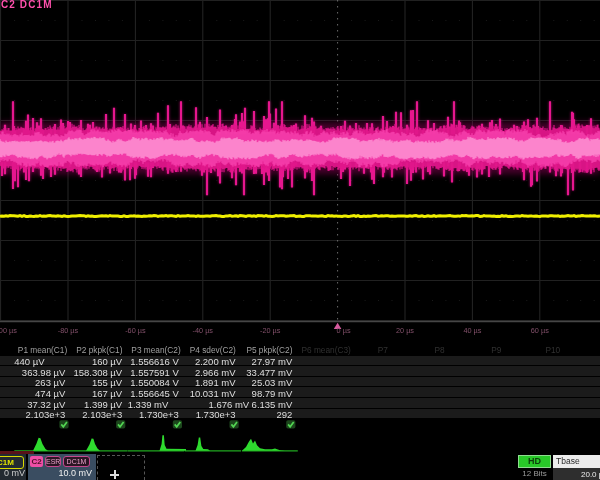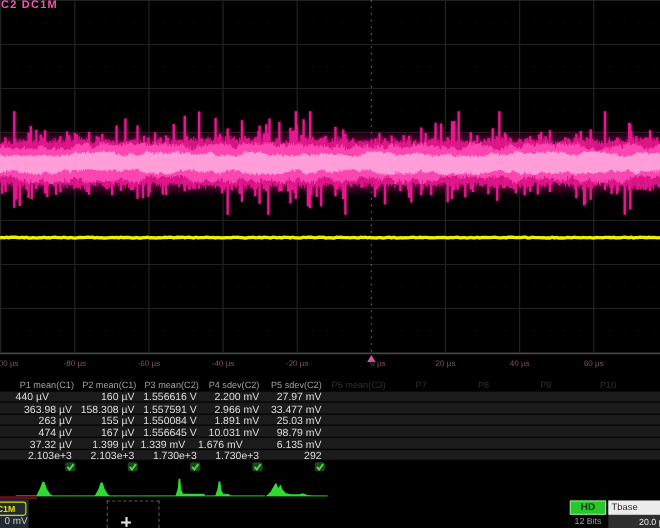--- a/index.html
+++ b/index.html
@@ -83,24 +83,24 @@
       <rect x="286.2" y="420.3" width="9.2" height="8.2" rx="1.8" fill="#1c461c"></rect>
       <path d="M288.1 424.4 l2 2.4 l3.6 -4.9" stroke="#52d452" stroke-width="1.7" fill="none"></path>
 </svg>
 <div style="position:absolute;left:0;top:355.8px;width:600px;height:9.6px;background:#1b1b1b"></div>
     <div style="position:absolute;left:0;top:366.4px;width:600px;height:9.6px;background:#1b1b1b"></div>
     <div style="position:absolute;left:0;top:376.9px;width:600px;height:9.6px;background:#1b1b1b"></div>
     <div style="position:absolute;left:0;top:387.4px;width:600px;height:9.6px;background:#1b1b1b"></div>
     <div style="position:absolute;left:0;top:398.0px;width:600px;height:9.6px;background:#1b1b1b"></div>
     <div style="position:absolute;left:0;top:408.6px;width:600px;height:9.6px;background:#1b1b1b"></div>
     <div style="position:absolute;left:14.2px;top:344.6px;width:56.7px;text-align:center;font-size:8.3px;color:#a0a0a0;white-space:nowrap">P1 mean(C1)</div>
-    <div style="position:absolute;left:71.0px;top:344.6px;width:56.7px;text-align:center;font-size:8.3px;color:#a0a0a0;white-space:nowrap">P2 mean(C1)</div>
+    <div style="position:absolute;left:71.0px;top:344.6px;width:56.7px;text-align:center;font-size:8.3px;color:#a0a0a0;white-space:nowrap">P2 pkpk(C1)</div>
     <div style="position:absolute;left:127.7px;top:344.6px;width:56.7px;text-align:center;font-size:8.3px;color:#a0a0a0;white-space:nowrap">P3 mean(C2)</div>
     <div style="position:absolute;left:184.4px;top:344.6px;width:56.7px;text-align:center;font-size:8.3px;color:#a0a0a0;white-space:nowrap">P4 sdev(C2)</div>
-    <div style="position:absolute;left:241.1px;top:344.6px;width:56.7px;text-align:center;font-size:8.3px;color:#a0a0a0;white-space:nowrap">P5 sdev(C2)</div>
+    <div style="position:absolute;left:241.1px;top:344.6px;width:56.7px;text-align:center;font-size:8.3px;color:#a0a0a0;white-space:nowrap">P5 pkpk(C2)</div>
     <div style="position:absolute;left:297.8px;top:344.6px;width:56.7px;text-align:center;font-size:8.3px;color:#313131;white-space:nowrap">P6 mean(C3)</div>
     <div style="position:absolute;left:354.5px;top:344.6px;width:56.7px;text-align:center;font-size:8.3px;color:#313131;white-space:nowrap">P7</div>
     <div style="position:absolute;left:411.2px;top:344.6px;width:56.7px;text-align:center;font-size:8.3px;color:#313131;white-space:nowrap">P8</div>
     <div style="position:absolute;left:467.9px;top:344.6px;width:56.7px;text-align:center;font-size:8.3px;color:#313131;white-space:nowrap">P9</div>
     <div style="position:absolute;left:524.5px;top:344.6px;width:56.7px;text-align:center;font-size:8.3px;color:#313131;white-space:nowrap">P10</div>
     <div style="position:absolute;left:14.2px;top:356.3px;width:51.2px;font-size:9.5px;color:#dedede;white-space:nowrap">440 µV</div>
     <div style="position:absolute;left:71.0px;top:356.3px;width:51.2px;text-align:right;font-size:9.5px;color:#dedede;white-space:nowrap">160 µV</div>
     <div style="position:absolute;left:127.7px;top:356.3px;width:51.2px;text-align:right;font-size:9.5px;color:#dedede;white-space:nowrap">1.556616 V</div>
     <div style="position:absolute;left:184.4px;top:356.3px;width:51.2px;text-align:right;font-size:9.5px;color:#dedede;white-space:nowrap">2.200 mV</div>
     <div style="position:absolute;left:241.1px;top:356.3px;width:51.2px;text-align:right;font-size:9.5px;color:#dedede;white-space:nowrap">27.97 mV</div>
@@ -115,31 +115,37 @@
     <div style="position:absolute;left:184.4px;top:377.4px;width:51.2px;text-align:right;font-size:9.5px;color:#dedede;white-space:nowrap">1.891 mV</div>
     <div style="position:absolute;left:241.1px;top:377.4px;width:51.2px;text-align:right;font-size:9.5px;color:#dedede;white-space:nowrap">25.03 mV</div>
     <div style="position:absolute;left:14.2px;top:387.9px;width:51.2px;text-align:right;font-size:9.5px;color:#dedede;white-space:nowrap">474 µV</div>
     <div style="position:absolute;left:71.0px;top:387.9px;width:51.2px;text-align:right;font-size:9.5px;color:#dedede;white-space:nowrap">167 µV</div>
     <div style="position:absolute;left:127.7px;top:387.9px;width:51.2px;text-align:right;font-size:9.5px;color:#dedede;white-space:nowrap">1.556645 V</div>
     <div style="position:absolute;left:184.4px;top:387.9px;width:51.2px;text-align:right;font-size:9.5px;color:#dedede;white-space:nowrap">10.031 mV</div>
     <div style="position:absolute;left:241.1px;top:387.9px;width:51.2px;text-align:right;font-size:9.5px;color:#dedede;white-space:nowrap">98.79 mV</div>
     <div style="position:absolute;left:14.2px;top:398.5px;width:51.2px;text-align:right;font-size:9.5px;color:#dedede;white-space:nowrap">37.32 µV</div>
     <div style="position:absolute;left:71.0px;top:398.5px;width:51.2px;text-align:right;font-size:9.5px;color:#dedede;white-space:nowrap">1.399 µV</div>
     <div style="position:absolute;left:127.7px;top:398.5px;width:51.2px;text-align:left;font-size:9.5px;color:#dedede;white-space:nowrap">1.339 mV</div>
-    <div style="position:absolute;left:180px;top:398.5px;width:51.2px;text-align:left;font-size:9.5px;color:#dedede;white-space:nowrap">1.676 mV</div>
+    <div style="position:absolute;left:198px;top:398.5px;width:51.2px;text-align:right;font-size:9.5px;color:#dedede;white-space:nowrap">1.676 mV</div>
     <div style="position:absolute;left:241.1px;top:398.5px;width:51.2px;text-align:right;font-size:9.5px;color:#dedede;white-space:nowrap">6.135 mV</div>
     <div style="position:absolute;left:14.2px;top:409.1px;width:51.2px;text-align:right;font-size:9.5px;color:#dedede;white-space:nowrap">2.103e+3</div>
     <div style="position:absolute;left:71.0px;top:409.1px;width:51.2px;text-align:right;font-size:9.5px;color:#dedede;white-space:nowrap">2.103e+3</div>
     <div style="position:absolute;left:127.7px;top:409.1px;width:51.2px;text-align:right;font-size:9.5px;color:#dedede;white-space:nowrap">1.730e+3</div>
     <div style="position:absolute;left:184.4px;top:409.1px;width:51.2px;text-align:right;font-size:9.5px;color:#dedede;white-space:nowrap">1.730e+3</div>
     <div style="position:absolute;left:241.1px;top:409.1px;width:51.2px;text-align:right;font-size:9.5px;color:#dedede;white-space:nowrap">292</div>
 <div style="position:absolute;left:1px;top:-1px;font-size:10px;font-weight:bold;color:#ff51ad;letter-spacing:1.1px;filter:blur(0.6px)">C2 DC1M</div>
 <div style="position:absolute;left:-36px;top:454px;width:62px;height:26px;background:#232a31;">
 <div style="position:absolute;left:17px;top:1.5px;width:41px;height:11px;border:1px solid #d8d800;border-radius:3px;color:#e0e000;font-size:8px;font-weight:bold;text-align:center;line-height:11px">DC1M</div>
 <div style="position:absolute;left:12px;top:14px;width:49px;text-align:right;font-size:9px;color:#cccccc;white-space:nowrap">0 mV</div>
+</div>
+    <div style="position:absolute;left:28px;top:454px;width:68px;height:26px;background:#3a4d61;">
+<div style="position:absolute;left:2px;top:1.5px;width:13px;height:11px;background:#ee4ea6;border-radius:2px;color:#4e1029;font-size:8px;font-weight:bold;text-align:center;line-height:11px">C2</div>
+<div style="position:absolute;left:17px;top:1.5px;width:16px;height:11px;background:#2b1524;border:1px solid #c4478d;border-radius:3px;color:#e8a0c8;font-size:7px;text-align:center;line-height:10px;box-sizing:border-box">ESR</div>
+<div style="position:absolute;left:35px;top:1.5px;width:27px;height:11px;background:#2b1524;border:1px solid #c4478d;border-radius:3px;color:#e8a0c8;font-size:7px;text-align:center;line-height:10px;box-sizing:border-box">DC1M</div>
+<div style="position:absolute;right:4px;top:14px;font-size:9px;color:#f0f0f0;white-space:nowrap">10.0 mV</div>
 </div>
     <div style="position:absolute;left:97px;top:455px;width:48px;height:25px;border:1px dashed #565656;border-bottom:none;box-sizing:border-box;">
 <div style="position:absolute;left:12px;top:14px;width:9px;height:9px;">
 <div style="position:absolute;left:3.6px;top:0;width:2px;height:9px;background:#dcdcdc"></div>
 <div style="position:absolute;left:0;top:3.6px;width:9px;height:2px;background:#dcdcdc"></div>
 </div>
 </div>
     <div style="position:absolute;left:0;top:451px;width:34px;height:3px;background:#581218"></div>
     <div style="position:absolute;left:518px;top:455px;width:33px;height:13px;background:#28c828;border:1px solid #90dc90;box-sizing:border-box;color:#0c3c0c;font-size:9px;font-weight:bold;text-align:center;line-height:11px">HD</div>
     <div style="position:absolute;left:518px;top:469px;width:33px;font-size:8px;color:#9a9a9a;text-align:center;white-space:nowrap">12 Bits</div>

